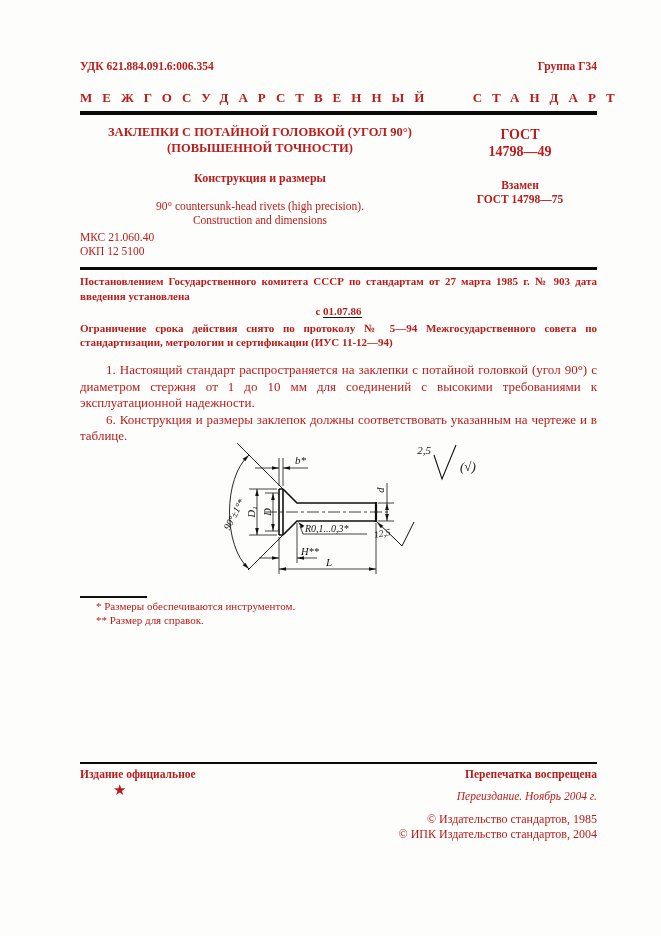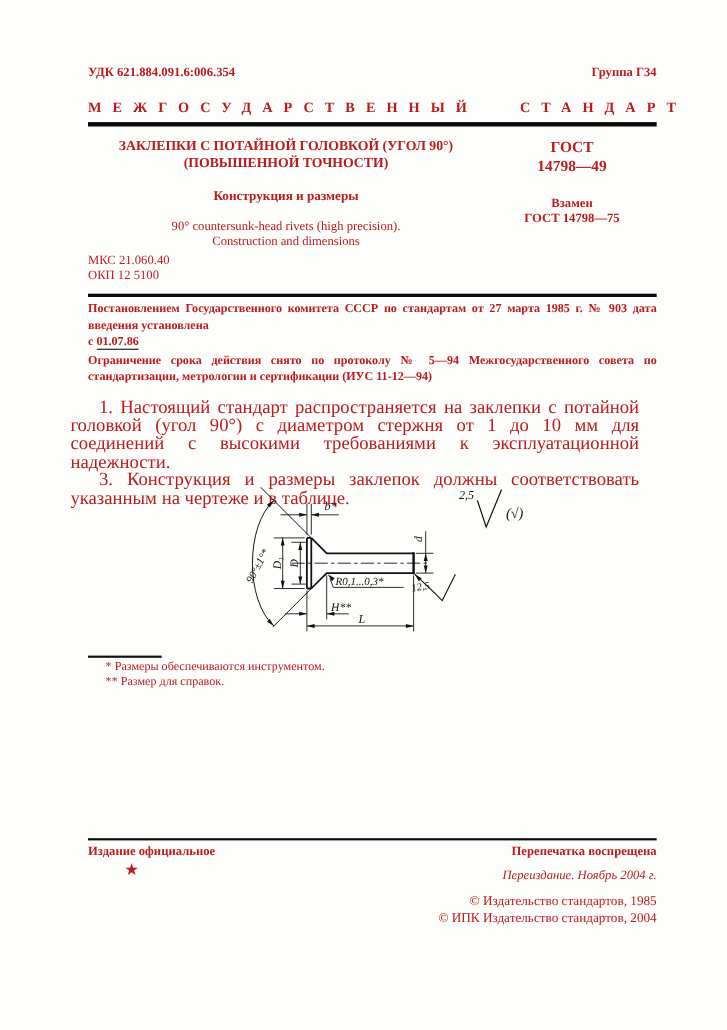--- a/index.html
+++ b/index.html
@@ -15,23 +15,23 @@
   .title-main{font-size:12.5px;font-weight:bold;line-height:16px;}
   .title-sub{font-size:12px;font-weight:bold;margin-top:15px;}
   .title-en{font-size:11.5px;margin-top:13px;line-height:14px;}
   .title-right{left:440px;top:126px;width:160px;text-align:center;}
   .gost-code{font-size:14px;font-weight:bold;line-height:17px;}
   .replaces{font-size:11.5px;font-weight:bold;line-height:14px;margin-top:18px;}
   .codes{left:80px;top:231px;font-size:11.5px;line-height:13.5px;}
   .rule2{left:80px;top:267px;width:517px;height:2.5px;background:#0a0a0a;}
   .decree{left:80px;top:274px;width:517px;font-size:11px;font-weight:bold;line-height:14.5px;}
   .decree p{margin:0;text-align:justify;}
-  .decree .date-line{text-align:left;margin:1px 0 2px 0;}
+  .decree .date-line{text-align:center;margin:1px 0 2px 0;}
   .decree .u{border-bottom:1.5px solid #111;}
-  .bodytext{left:64px;top:362px;width:517px;font-size:17px;line-height:16.5px;}
+  .bodytext{left:80px;top:362px;width:517px;font-size:13px;line-height:16.5px;}
   .bodytext p{margin:0;text-align:justify;text-indent:26px;}
   .drawing{left:215px;top:438px;width:300px;height:150px;}
   .fn-rule{left:80px;top:596px;width:67px;height:1.5px;background:#111;}
   .footnotes{left:96px;top:600px;font-size:11px;line-height:13.5px;}
   .rule3{left:80px;top:762px;width:517px;height:2px;background:#0a0a0a;}
   .footer-row{left:80px;top:768px;width:517px;display:flex;justify-content:space-between;
               font-size:11.5px;font-weight:bold;}
   .star{left:113px;top:781px;font-size:15px;}
   .reissue{left:80px;top:790px;width:517px;text-align:right;font-style:italic;font-size:11.5px;}
   .copyrights{left:80px;top:812px;width:517px;text-align:right;font-size:12px;line-height:14.5px;}
@@ -81,21 +81,21 @@
   <div class="abs rule2"></div>
 
   <div class="abs decree">
     <p>Постановлением Государственного комитета СССР по стандартам от 27 марта 1985 г. № 903 дата введения установлена</p>
     <p class="date-line"><span>с </span><span class="u">01.07.86</span></p>
     <p>Ограничение срока действия снято по протоколу № 5—94 Межгосударственного совета по стандартизации, метрологии и сертификации (ИУС 11-12—94)</p>
   </div>
 
   <div class="abs bodytext">
     <p>1. Настоящий стандарт распространяется на заклепки с потайной головкой (угол 90°) с диаметром стержня от 1 до 10 мм для соединений с высокими требованиями к эксплуатационной надежности.</p>
-    <p>3. Конструкция и размеры заклепок должны соответствовать указанным на чертеже и в таблице.</p>
+    <p>6. Конструкция и размеры заклепок должны соответствовать указанным на чертеже и в таблице.</p>
   </div>
 
   <svg class="abs drawing" viewBox="0 0 300 150" xmlns="http://www.w3.org/2000/svg">
 
     <path d="M50 74 H174" stroke="#111" stroke-width="0.8" stroke-dasharray="12 3 3 3" fill="none"></path>
 
     <g stroke="#111" stroke-width="1.6" fill="none">
       <path d="M64 51 H68 M64 97 H68 M64 51 V97 M68 51 V97"></path>
       <path d="M68 51 L82 65 H161 M68 97 L82 83 H161"></path>
       <path d="M161 64 V84" stroke-width="2.2"></path>

